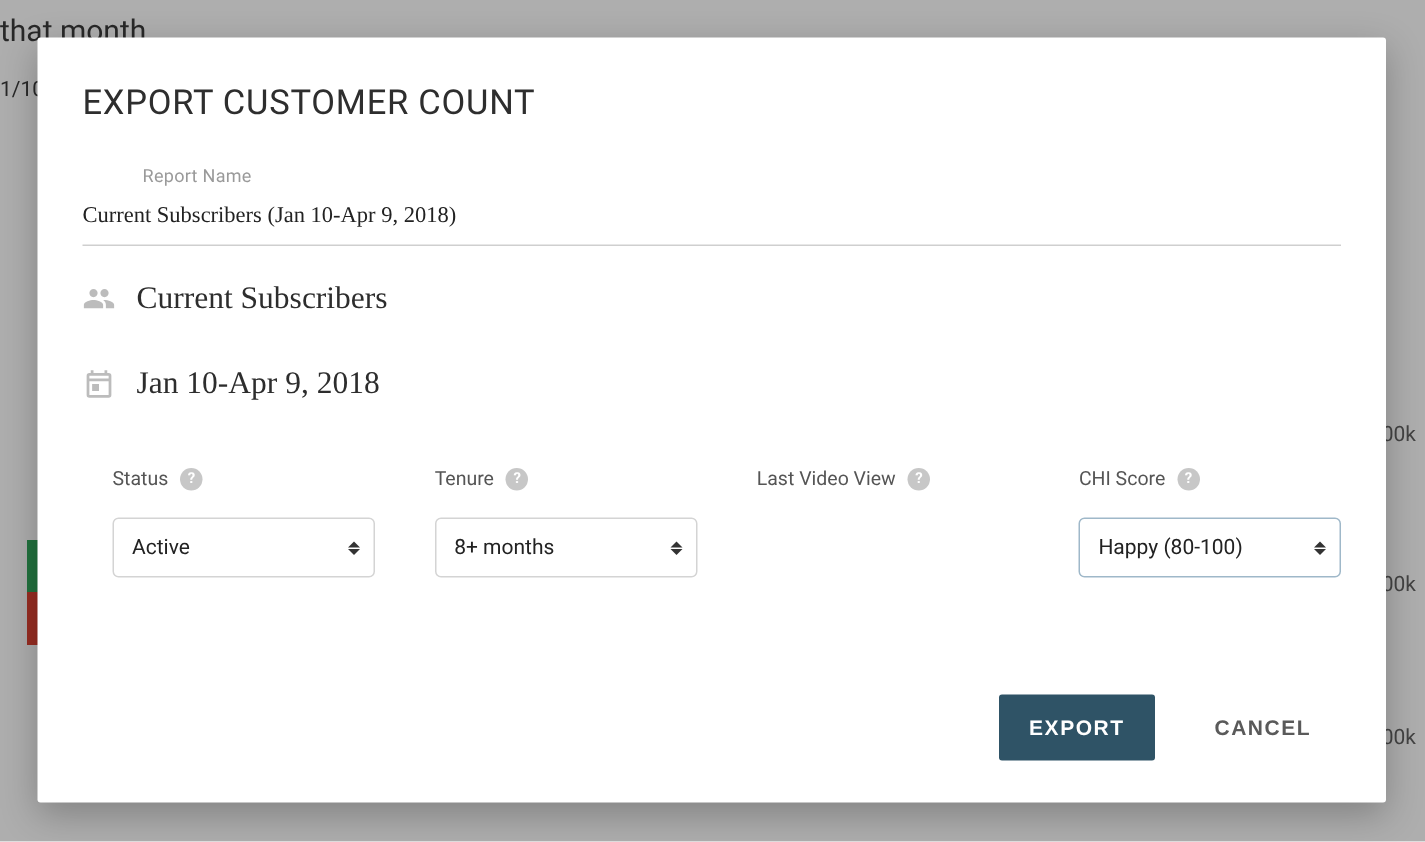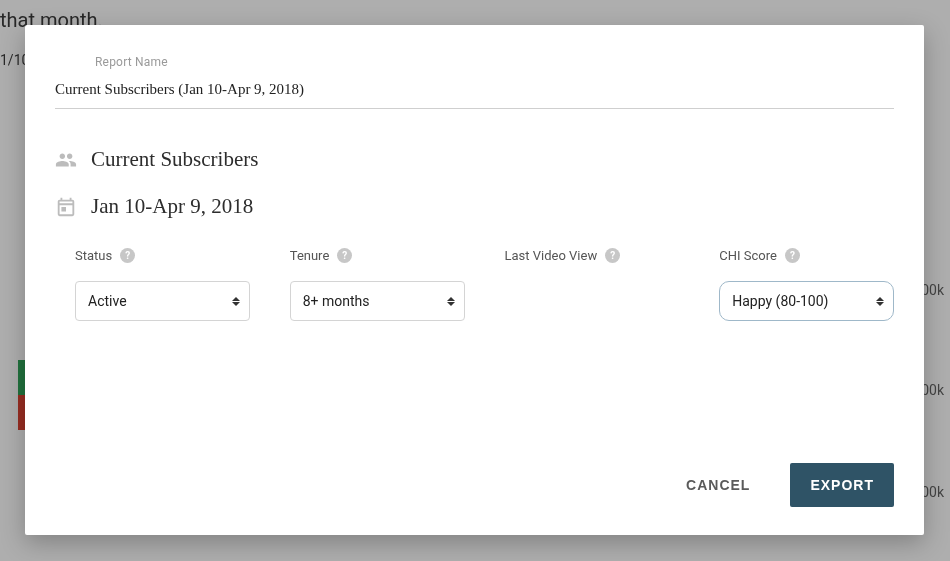--- a/index.html
+++ b/index.html
@@ -65,40 +65,40 @@
     color:#222;
     outline:none;
     background:transparent;
     font-family: Georgia, "Times New Roman", serif;
   }
 
   .info-row {
     display:flex;
     align-items:center;
     gap:14px;
-    margin-top: 38px;
-  }
-  .info-row + .info-row { margin-top: 22px; }
+    margin-top: 22px;
+  }
+  .info-row + .info-row { margin-top: 32px; }
   .info-row .icon {
     width:22px; height:22px;
     color:#b9b9b9;
     flex:0 0 22px;
     display:flex; align-items:center; justify-content:center;
   }
   .info-row .info-text {
     font-size:21px;
     color:#2d2d2d;
     font-family: Georgia, "Times New Roman", serif;
     font-weight:500;
   }
 
   .filters {
     display:flex;
     gap:40px;
-    margin-top: 29px;
+    margin-top: 44px;
     padding-left: 20px;
   }
   .filter {
     flex:1 1 0;
     min-width:0;
   }
   .filter-label-row {
     display:flex;
     align-items:center;
     gap:8px;
@@ -123,21 +123,21 @@
     border:1px solid #d4d4d4;
     border-radius:4px;
     background:#fff;
     display:flex;
     align-items:center;
     padding: 0 29px 0 12px;
     font-size:14px;
     color:#222;
     cursor:pointer;
   }
-  .select-wrap.sel-highlight { border-color:#9fb8c9;border-radius:10px; }
+  .select-wrap.sel-highlight { border-color:#9fb8c9; }
   .select-caret {
     position:absolute; right:8px; top:50%; transform:translateY(-50%);
     width:10px; height:14px;
     display:flex; flex-direction:column; justify-content:center; align-items:center; gap:1px;
   }
   .select-caret::before, .select-caret::after {
     content:""; display:block; width:0;height:0;
     border-left:4px solid transparent; border-right:4px solid transparent;
   }
   .select-caret::before { border-bottom:4px solid #333; }
@@ -177,20 +177,21 @@
   <div class="bg-text2">1/10</div>
   <div class="bg-num a">00k</div>
   <div class="bg-num b">00k</div>
   <div class="bg-num c">00k</div>
   <div class="bg-stripe"></div>
 </div>
 
 <div class="overlay"></div>
 
 <div class="modal">
+  <h1 class="modal-title">EXPORT CUSTOMER COUNT</h1>
 
   <div class="report-name-wrap">
     <div class="field-label">Report Name</div>
     <input class="report-name-input" type="text" value="Current Subscribers (Jan 10-Apr 9, 2018)" style="">
   </div>
 
   <div class="info-row">
     <span class="icon">
       <svg viewBox="0 0 24 24" width="22" height="22" fill="#bcbcbc">
           <path d="M16 11c1.66 0 3-1.34 3-3s-1.34-3-3-3-3 1.34-3 3 1.34 3 3 3zm-8 0c1.66 0 3-1.34 3-3S9.66 5 8 5 5 6.34 5 8s1.34 3 3 3zm0 2c-2.33 0-7 1.17-7 3.5V19h14v-2.5C15 14.17 10.33 13 8 13zm8 0c-.29 0-.62.02-.97.05 1.16.84 1.97 1.97 1.97 3.45V19h6v-2.5c0-2.33-4.67-3.5-7-3.5z"></path>
@@ -246,16 +247,16 @@
       </div>
       <div class="select-wrap sel-highlight">
         <span>Happy (80-100)</span>
         <span class="select-caret"></span>
       </div>
     </div>
 
   </div>
 
   <div class="actions">
+    <button class="btn btn-export">EXPORT</button>
     <button class="btn btn-cancel">CANCEL</button>
-    <button class="btn btn-export">EXPORT</button>
   </div>
 </div>
 
 </body></html>

